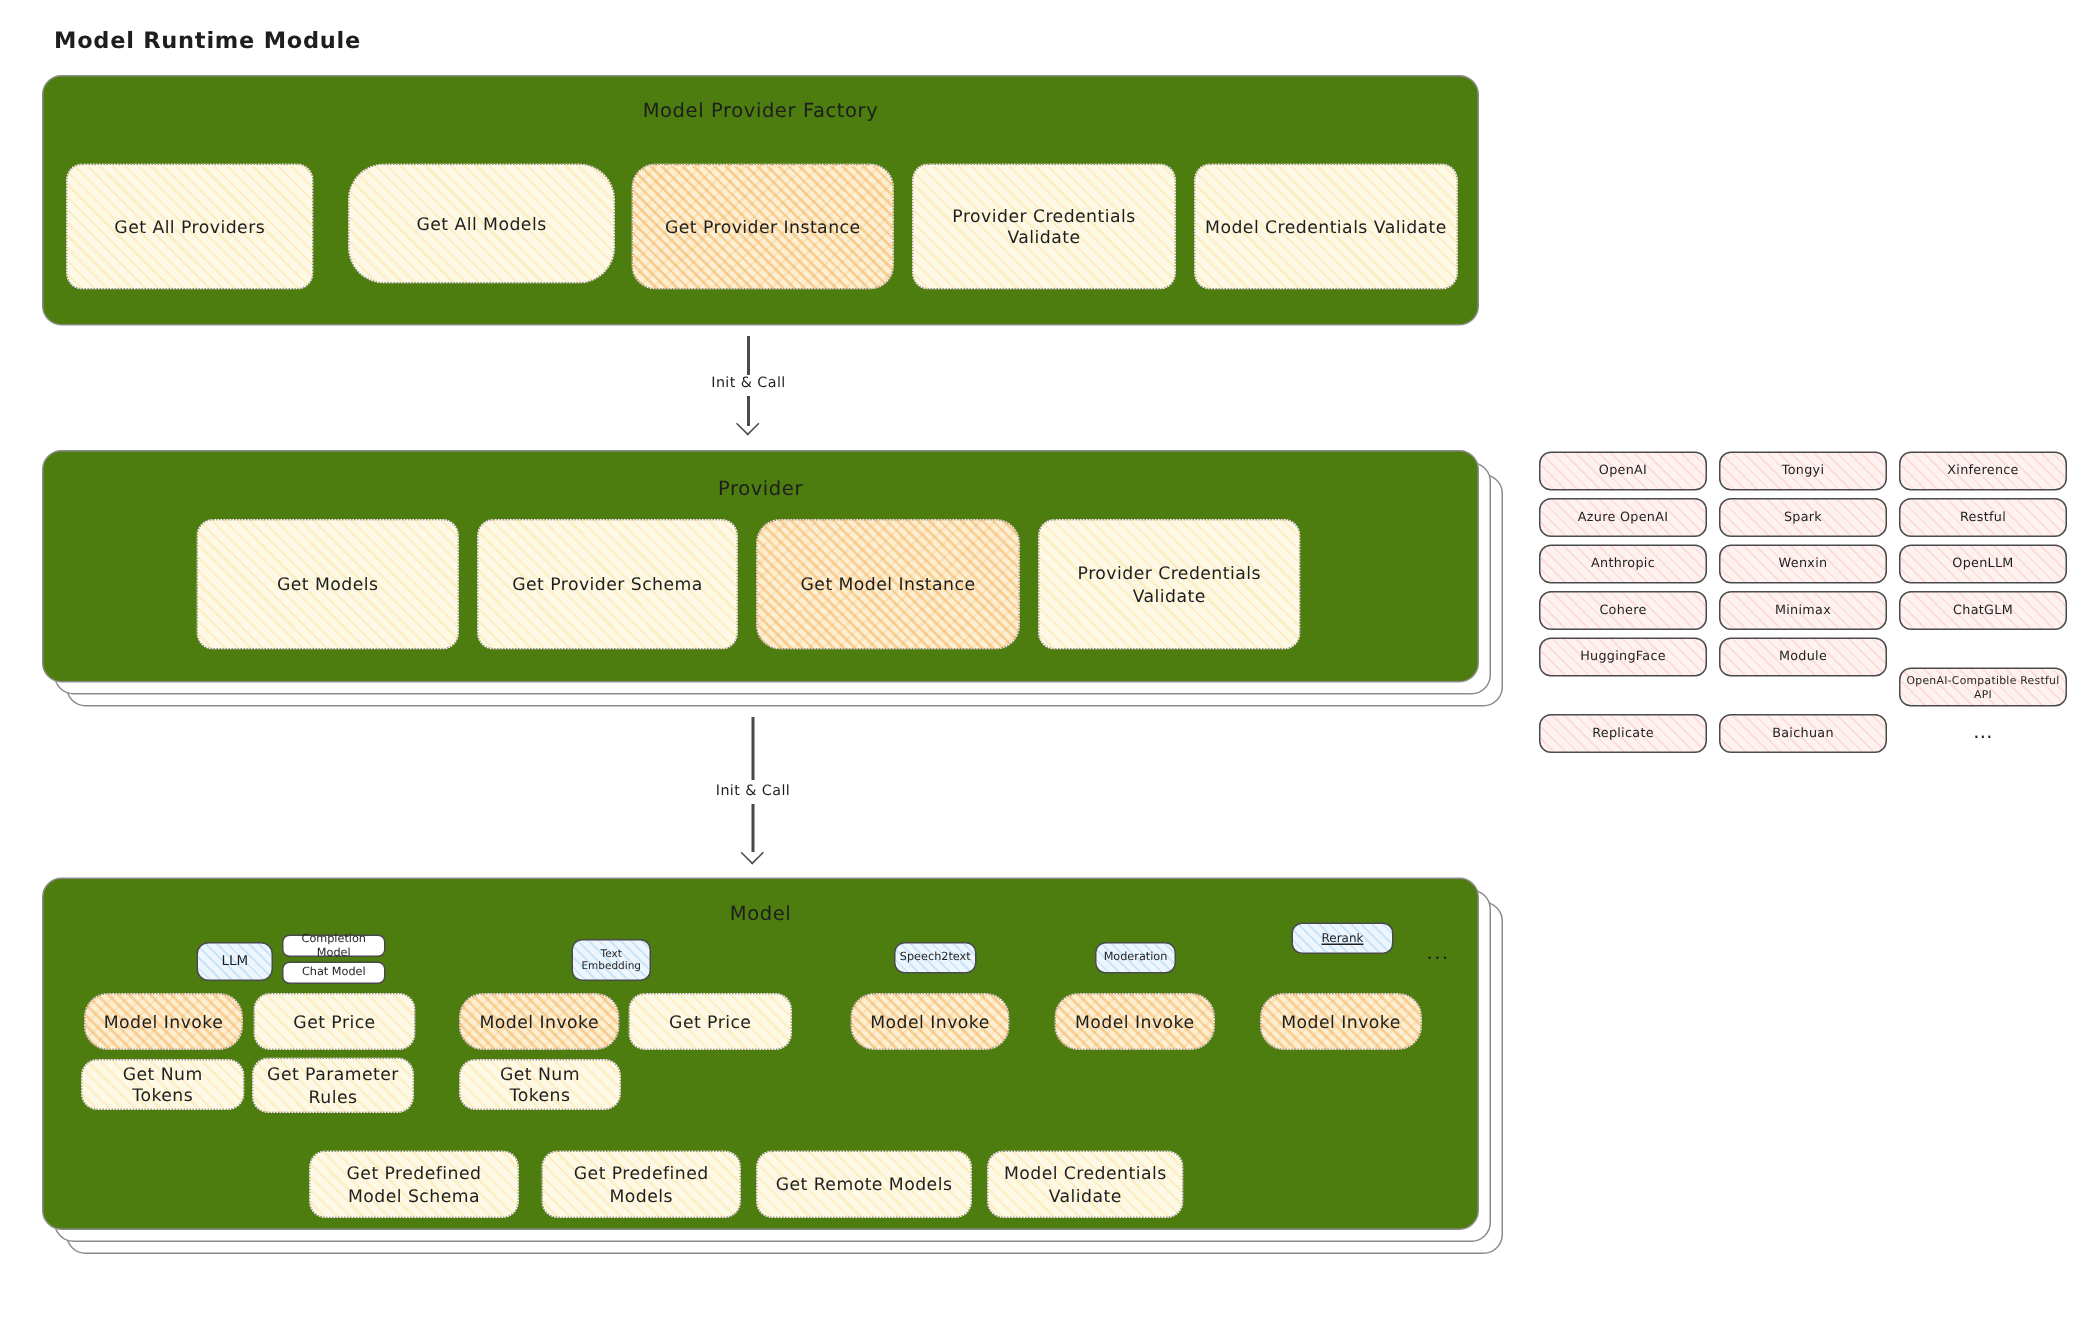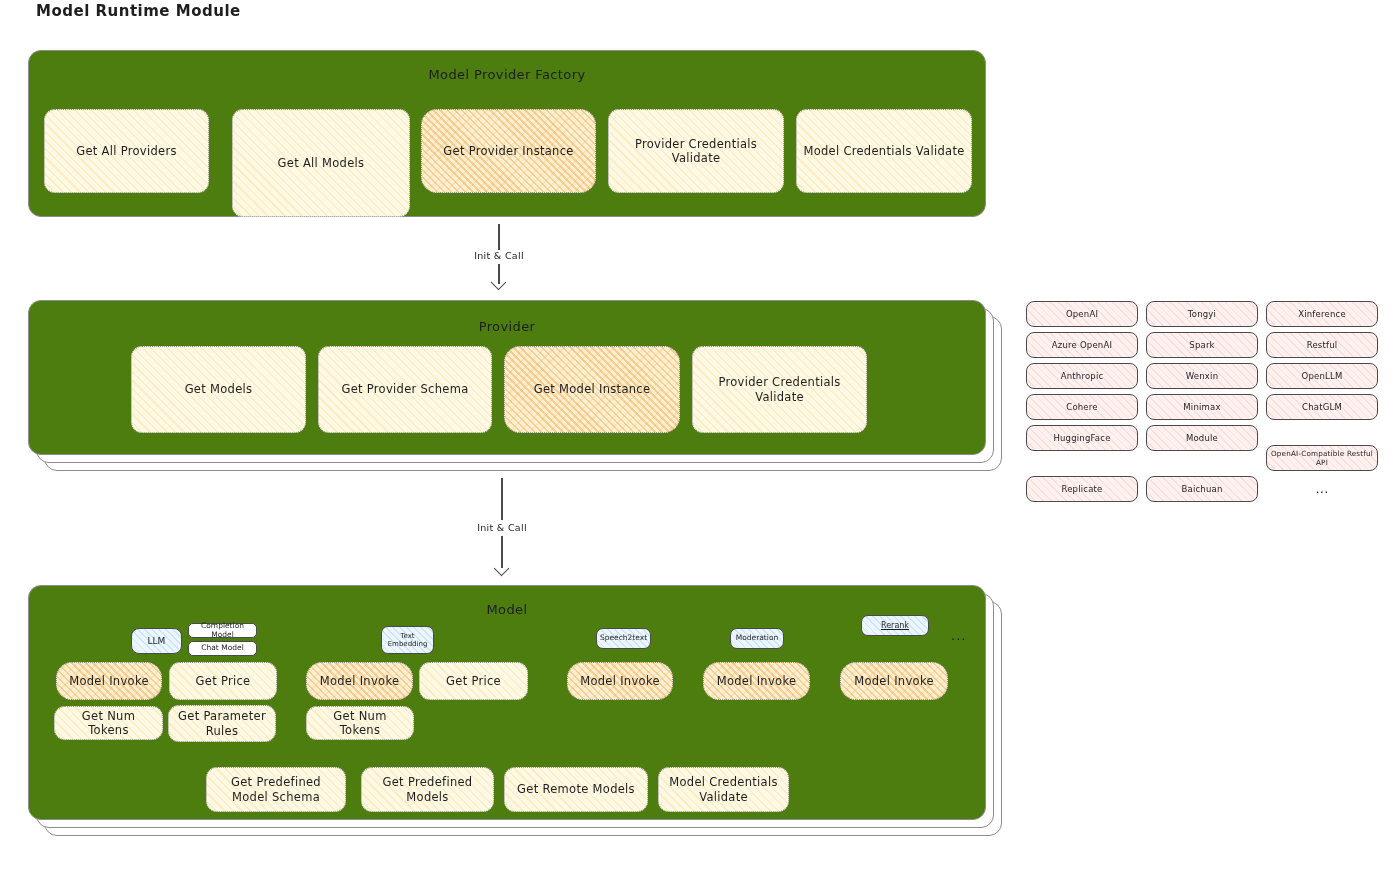--- a/index.html
+++ b/index.html
@@ -47,26 +47,26 @@
   .aline{width:1.5px;background:#4a4a4a;}
   .ahead{width:11px;height:11px;border-left:1.6px solid #4a4a4a;border-bottom:1.6px solid #4a4a4a;transform:rotate(-45deg);}
   .alabel{font-size:9.5px;letter-spacing:.3px;text-align:center;}
   #page-title{font-size:15px;font-weight:600;letter-spacing:.5px;}
 </style>
 </head>
 <body>
 
 <div id="canvas">
 
-  <div id="page-title" class="abs" style="left:36px;top:2px;">Model Runtime Module</div>
+  <div id="page-title" class="abs" style="left:36px;top:18px;">Model Runtime Module</div>
 
   <div class="abs frame" style="left:28px;top:50px;width:958px;height:167px;">
     <div class="frame-title" style="top:16px;">Model Provider Factory</div>
     <div class="abs fnbox hy" style="left:15px;top:58px;width:165px;height:84px;">Get All Providers</div>
-    <div class="abs fnbox hy" style="left:203px;top:58px;width:178px;height:108px;">Get All Models</div>
+    <div class="abs fnbox hy" style="left:203px;top:58px;width:178px;height:80px;border-radius:24px;">Get All Models</div>
     <div class="abs fnbox ho" style="left:392px;top:58px;width:175px;height:84px;">Get Provider Instance</div>
     <div class="abs fnbox hy" style="left:579px;top:58px;width:176px;height:84px;">Provider Credentials Validate</div>
     <div class="abs fnbox hy" style="left:767px;top:58px;width:176px;height:84px;">Model Credentials Validate</div>
   </div>
 
   <div class="abs aline" style="left:498px;top:224px;height:26px;"></div>
   <div class="abs alabel" style="left:458px;top:250px;width:82px;">Init &amp; Call</div>
   <div class="abs aline" style="left:498px;top:264px;height:20px;"></div>
   <div class="abs ahead" style="left:493px;top:277px;"></div>
 

